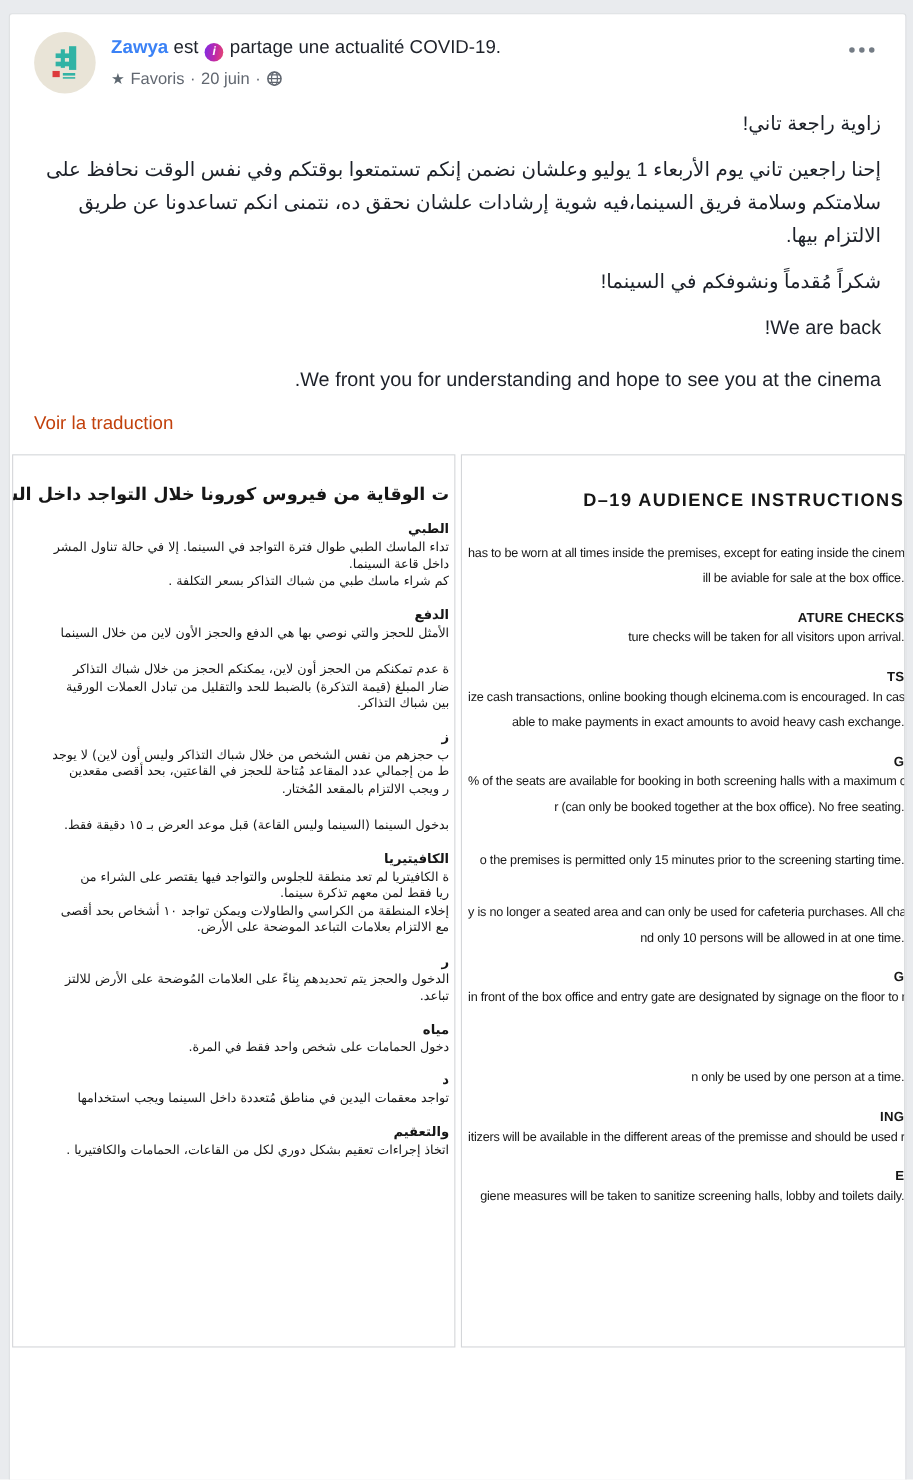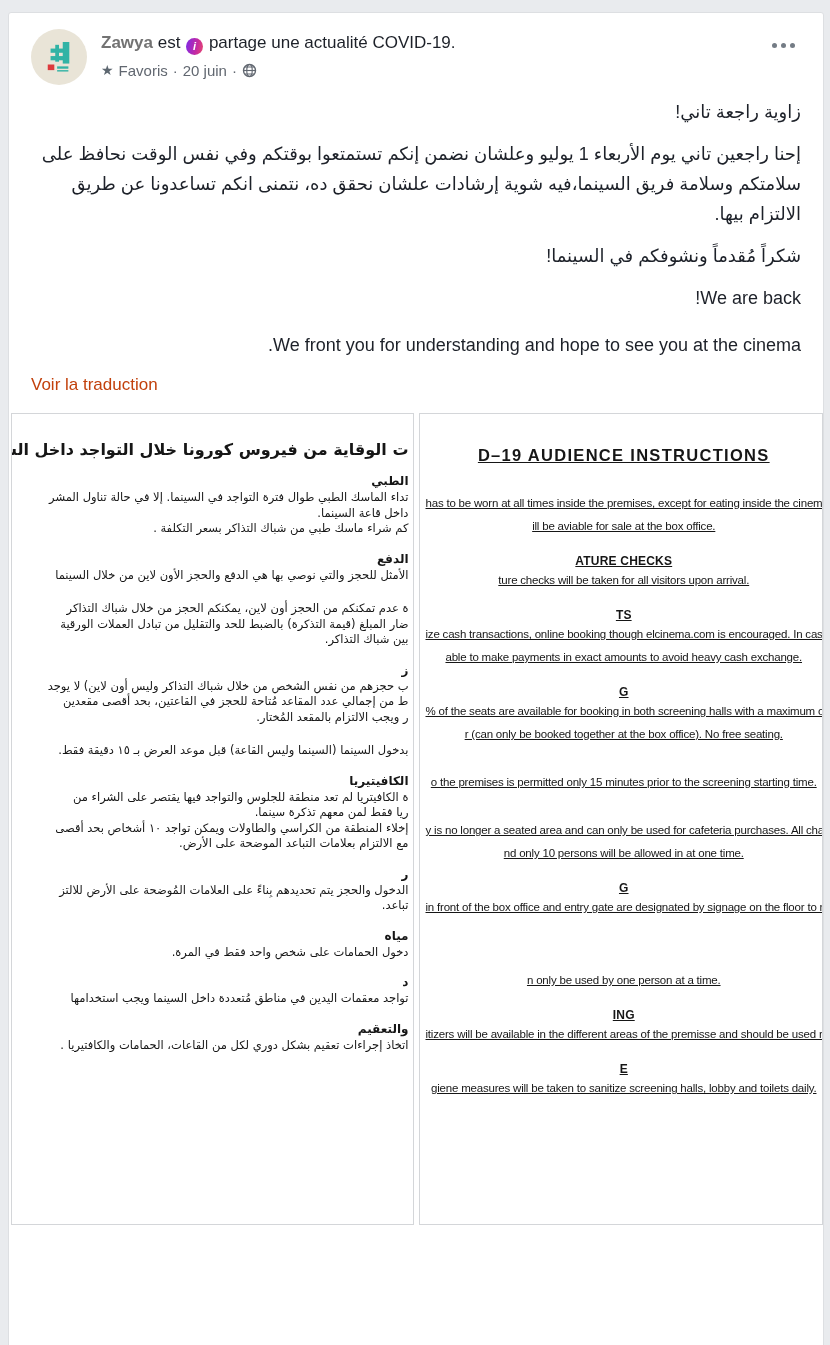--- a/index.html
+++ b/index.html
@@ -13,21 +13,21 @@
     background:#fff;border:1px solid #dddfe2;border-radius:3px;box-sizing:border-box;
   }
   
   .post-header{display:flex;padding:16px 18px 10px 22px;position:relative;}
   .avatar{
     width:56px;height:56px;border-radius:50%;background:#e9e4d7;flex:0 0 56px;
     display:flex;align-items:center;justify-content:center;margin-right:14px;
   }
   .header-text{flex:1;padding-top:3px;min-width:0;}
   .title-line{font-size:17px;color:#1d2129;line-height:22px;}
-  .author{color:#737373;font-weight:bold;text-decoration:none;cursor:pointer;}
+  .author{color:#3b82f6;font-weight:bold;text-decoration:none;cursor:pointer;}
   .info-badge{
     display:inline-flex;width:17px;height:17px;border-radius:50%;
     background:linear-gradient(100deg,#7d2ae8 0%,#c32aa3 60%,#e8486c 100%);
     color:#fff;font-size:11px;font-weight:bold;font-style:italic;
     align-items:center;justify-content:center;vertical-align:-2px;margin:0 1px;
   }
   .sub-line{margin-top:7px;font-size:15px;color:#616770;display:flex;align-items:center;gap:5px;}
   .star{font-size:14px;color:#5d6770;line-height:1;}
   .more{position:absolute;right:22px;top:24px;display:flex;gap:4px;padding:6px;cursor:pointer;}
   .more .dot{width:5px;height:5px;border-radius:50%;background:#747c85;}
@@ -41,21 +41,21 @@
   .post-body p.sp{margin-top:16px;}
   .translate-row{padding:2px 22px 0;direction:ltr;text-align:left;}
   .translate-link{color:#c2410c;font-size:17px;text-decoration:none;cursor:pointer;}
   
   .attachments{margin-top:18px;display:flex;gap:5px;padding-left:2px;}
   .panel{
     flex:1;height:812px;background:#fff;border:1px solid #d4d6d9;
     box-sizing:border-box;overflow:hidden;cursor:pointer;color:#161616;
   }
   .panel-ar{direction:rtl;text-align:right;padding:26px 4px 0 0;font-family:"DejaVu Sans",sans-serif;}
-  .panel-en{direction:ltr;text-align:center;padding:32px 0 0 6px;text-decoration:underline;}
+  .panel-en{direction:ltr;text-align:right;padding:32px 0 0 6px;}
   .blk{white-space:nowrap;}
   .panel-ar .title{font-size:16px;font-weight:bold;margin:0 0 12px;}
   .panel-ar .header{font-size:12px;font-weight:bold;margin:14px 0 1px;line-height:16px;}
   .panel-ar .line{font-size:11.5px;line-height:15.5px;}
   .panel-ar .gap{height:18px;}
   .panel-en .title{font-size:16.5px;font-weight:bold;letter-spacing:1.3px;margin:0 0 27px;}
   .panel-en .header{font-size:12px;font-weight:bold;margin:15px 0 0;line-height:16px;letter-spacing:.2px;}
   .panel-en .line{font-size:11.5px;line-height:23px;letter-spacing:-.2px;}
   .panel-en .gap{height:25px;}
 </style>

